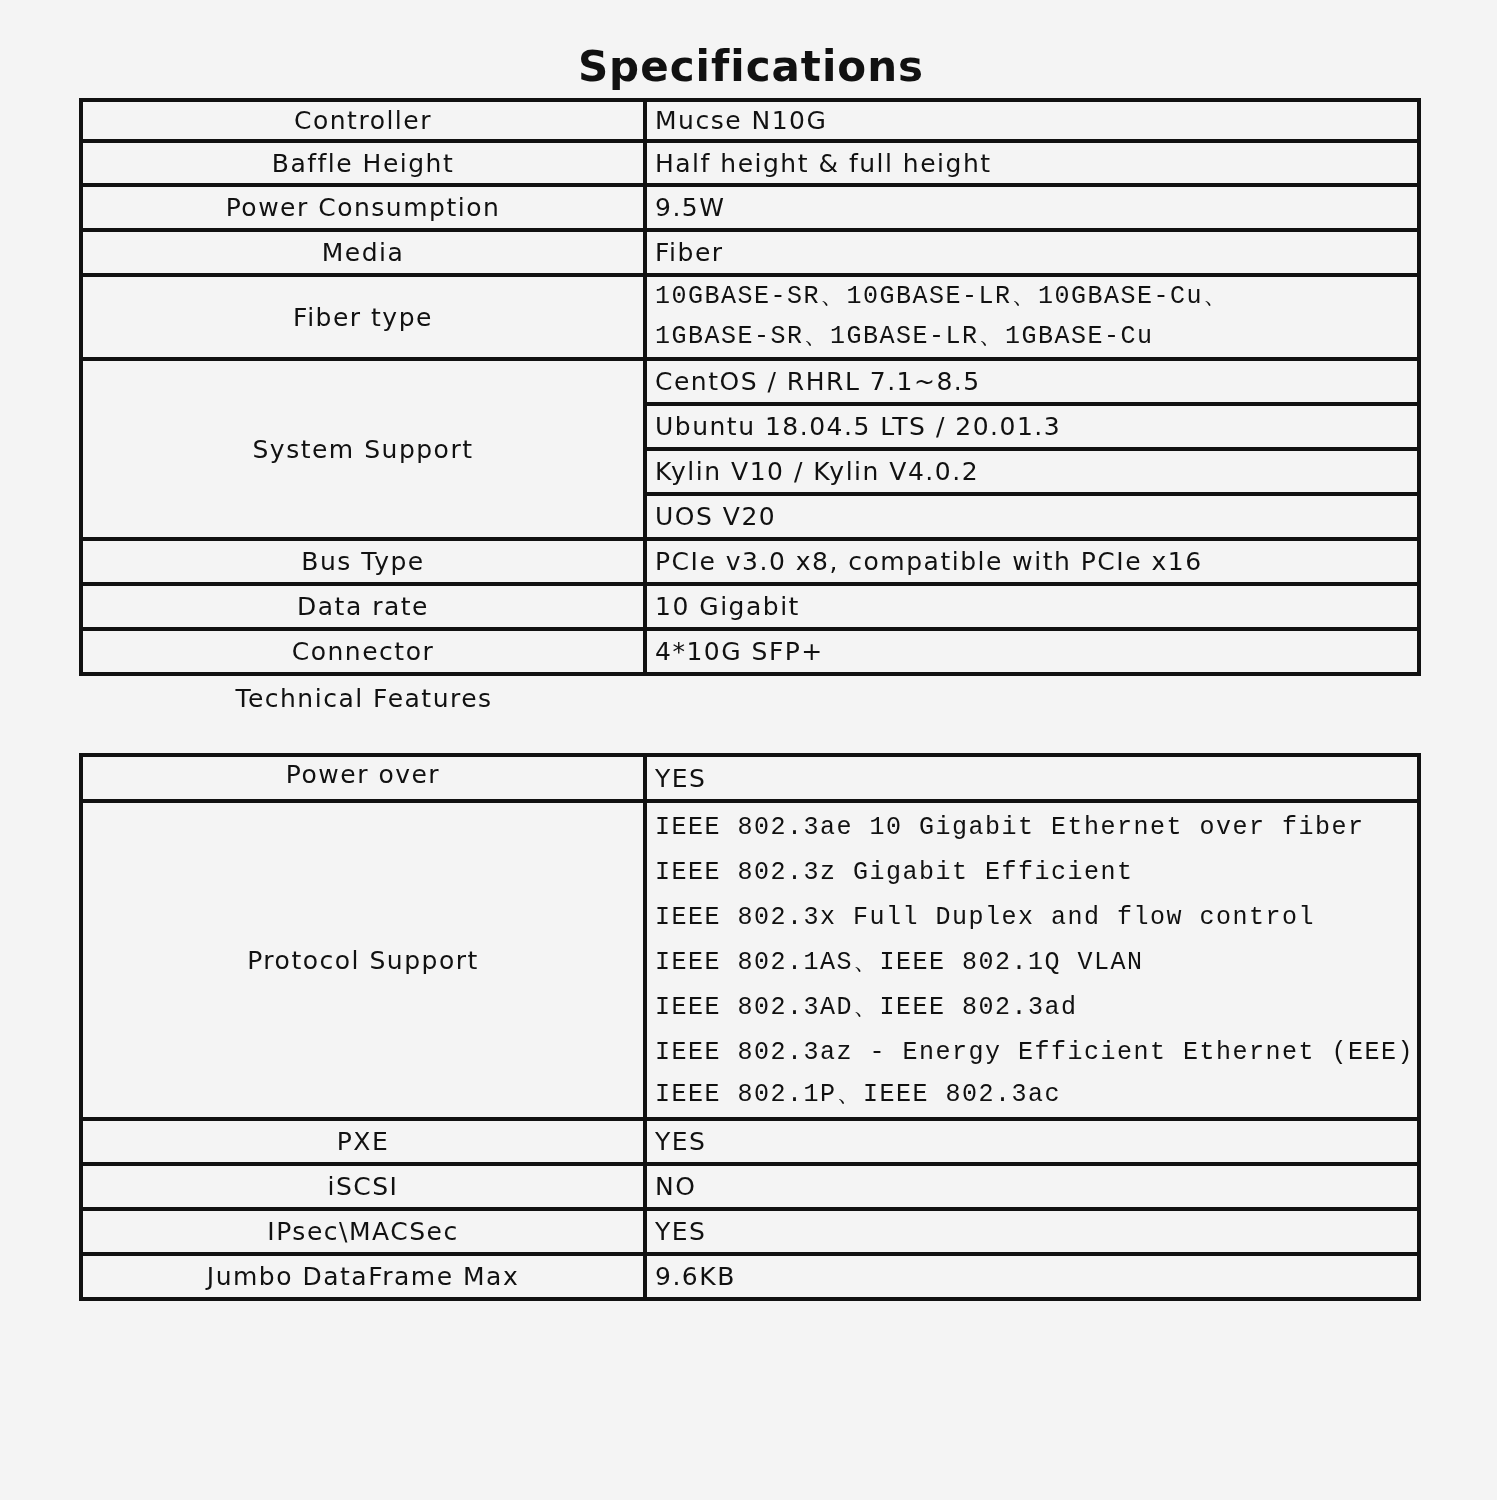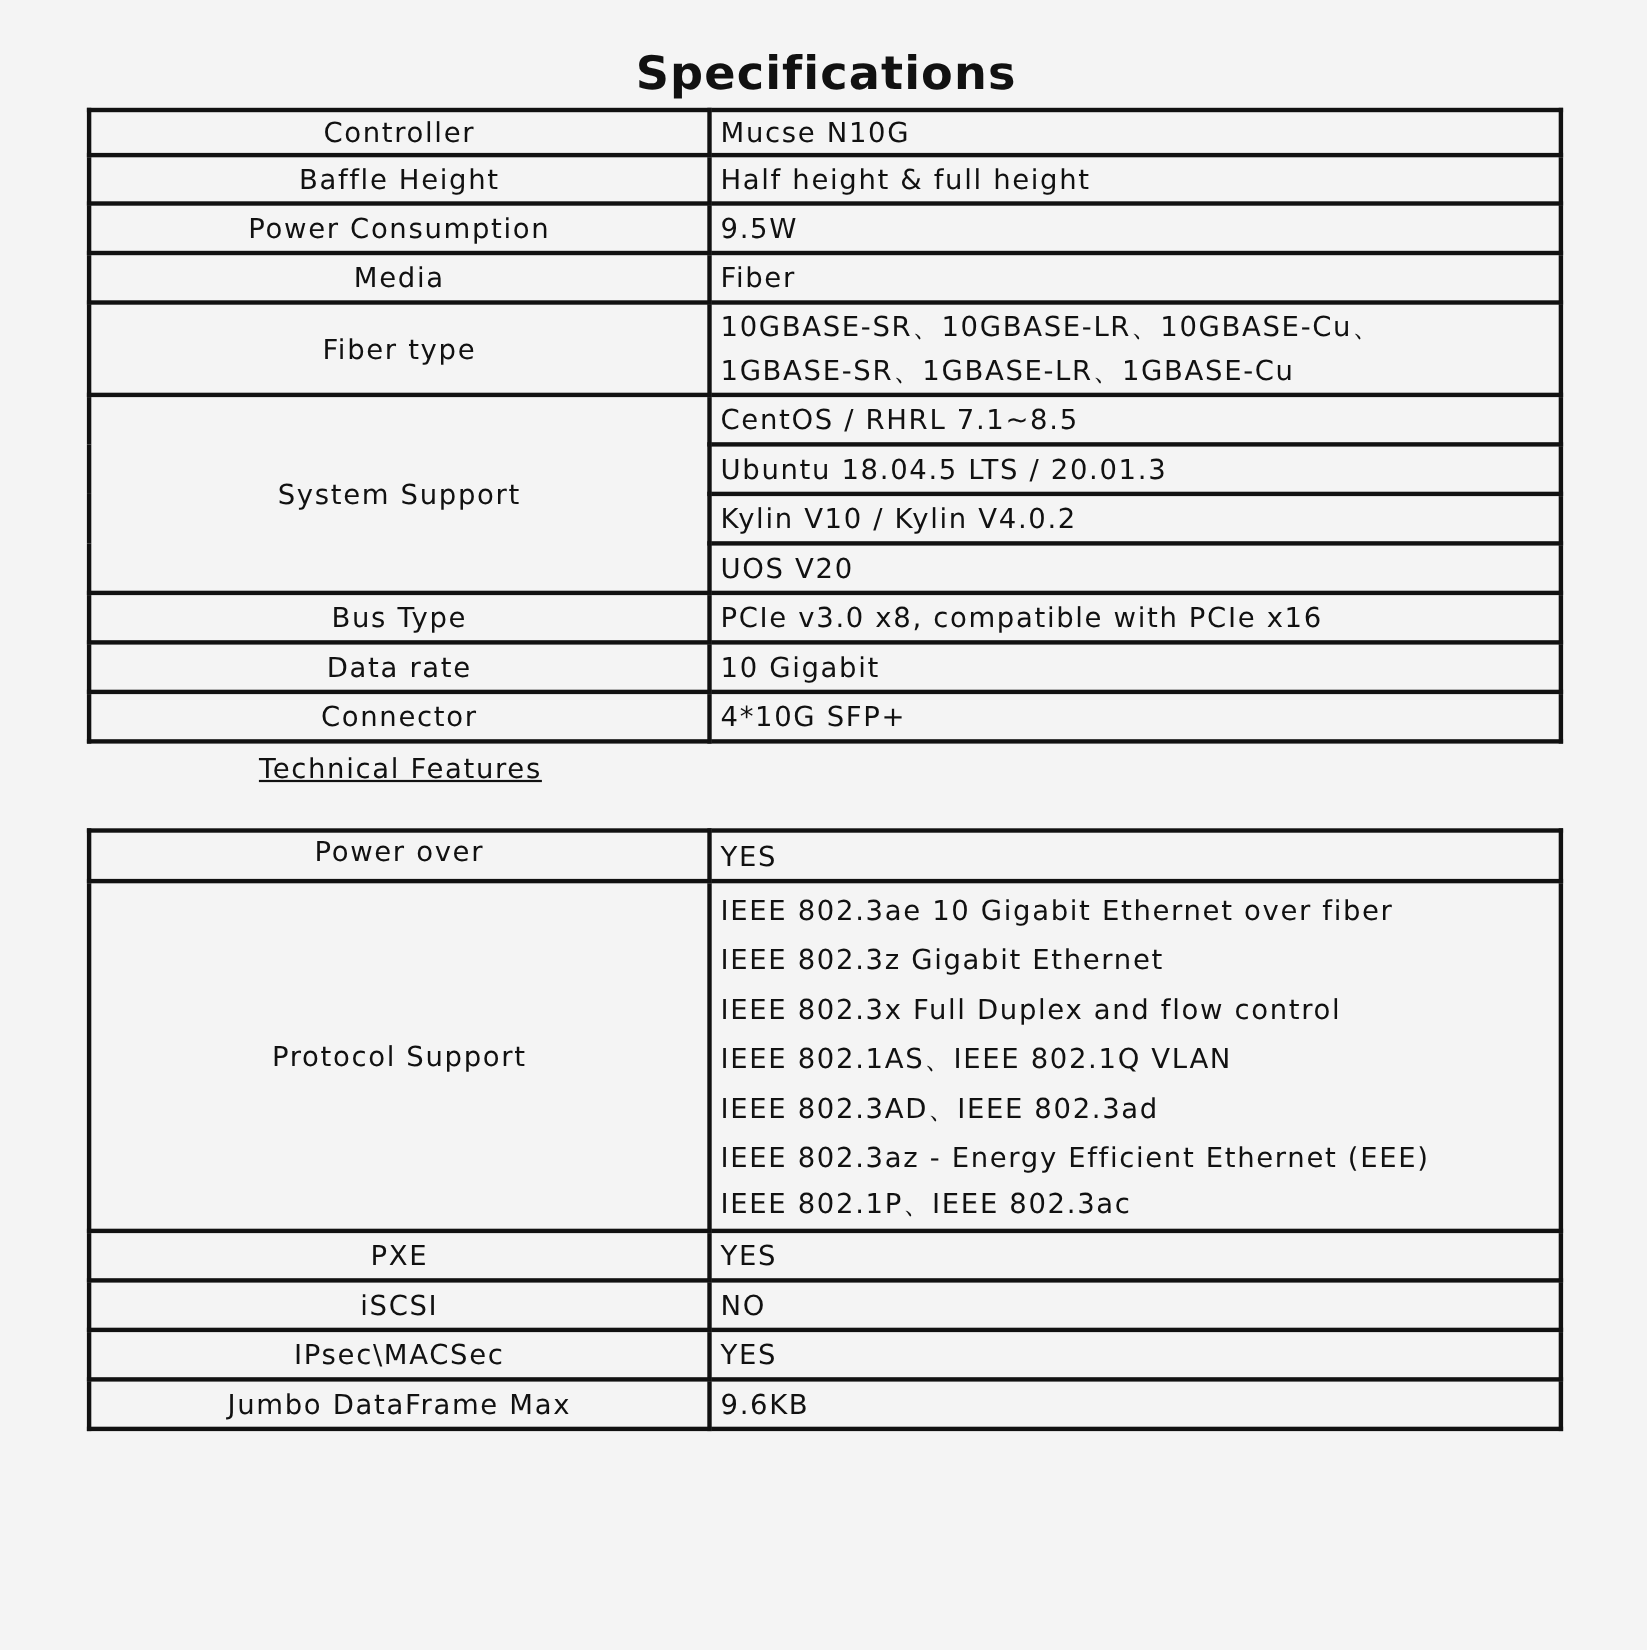--- a/index.html
+++ b/index.html
@@ -27,25 +27,25 @@
     padding: 0;
     height: 37px;
     vertical-align: middle;
     white-space: nowrap;
     overflow: hidden;
   }
   table.spec td.k { text-align: center; width: 560px; }
   table.spec td.v { text-align: left; padding-left: 8px; }
   #spec1 { top: 98px; }
   #spec2 { top: 723px; margin-top: 30px; }
-  .multi div { height: 41px; line-height: 41px; }
+  .multi div { height: 41px; line-height: 41px; font-family: Liberation Mono, monospace; }
   .multi.fiber div { height: 40px; line-height: 40px; }
   .section-label {
     position: absolute; left: 79px; top: 684px; width: 570px;
-    text-align: center; font-size: 25px; letter-spacing: 1.5px; text-decoration: underline;
+    text-align: center; font-size: 25px; letter-spacing: 1.5px;
   }
 </style>
 </head>
 <body>
 
 <div class="title">Specifications</div>
 
 <table class="spec" id="spec1">
   <tbody>
       <tr>
@@ -104,21 +104,21 @@
 <table class="spec" id="spec2">
   <tbody>
       <tr style="height:46px">
     <td class="k" style="vertical-align:top;padding-top:3px">Power over</td>
     <td class="v">YES</td>
   </tr>
   <tr>
     <td class="k">Protocol Support</td>
     <td class="v multi" style="padding-top:2px;padding-bottom:2px">
       <div style="height:45px;line-height:45px">IEEE 802.3ae 10 Gigabit Ethernet over fiber</div>
-      <div style="height:45px;line-height:45px">IEEE 802.3z Gigabit Ethernet</div>
+      <div style="height:45px;line-height:45px">IEEE 802.3z Gigabit Efficient</div>
       <div style="height:45px;line-height:45px">IEEE 802.3x Full Duplex and flow control</div>
       <div style="height:45px;line-height:45px">IEEE 802.1AS、IEEE 802.1Q VLAN</div>
       <div style="height:45px;line-height:45px">IEEE 802.3AD、IEEE 802.3ad</div>
       <div style="height:45px;line-height:45px">IEEE 802.3az - Energy Efficient Ethernet (EEE)</div>
       <div style="height:40px;line-height:40px">IEEE 802.1P、IEEE 802.3ac</div>
     </td>
   </tr>
   <tr style="height:45px">
     <td class="k">PXE</td>
     <td class="v">YES</td>

